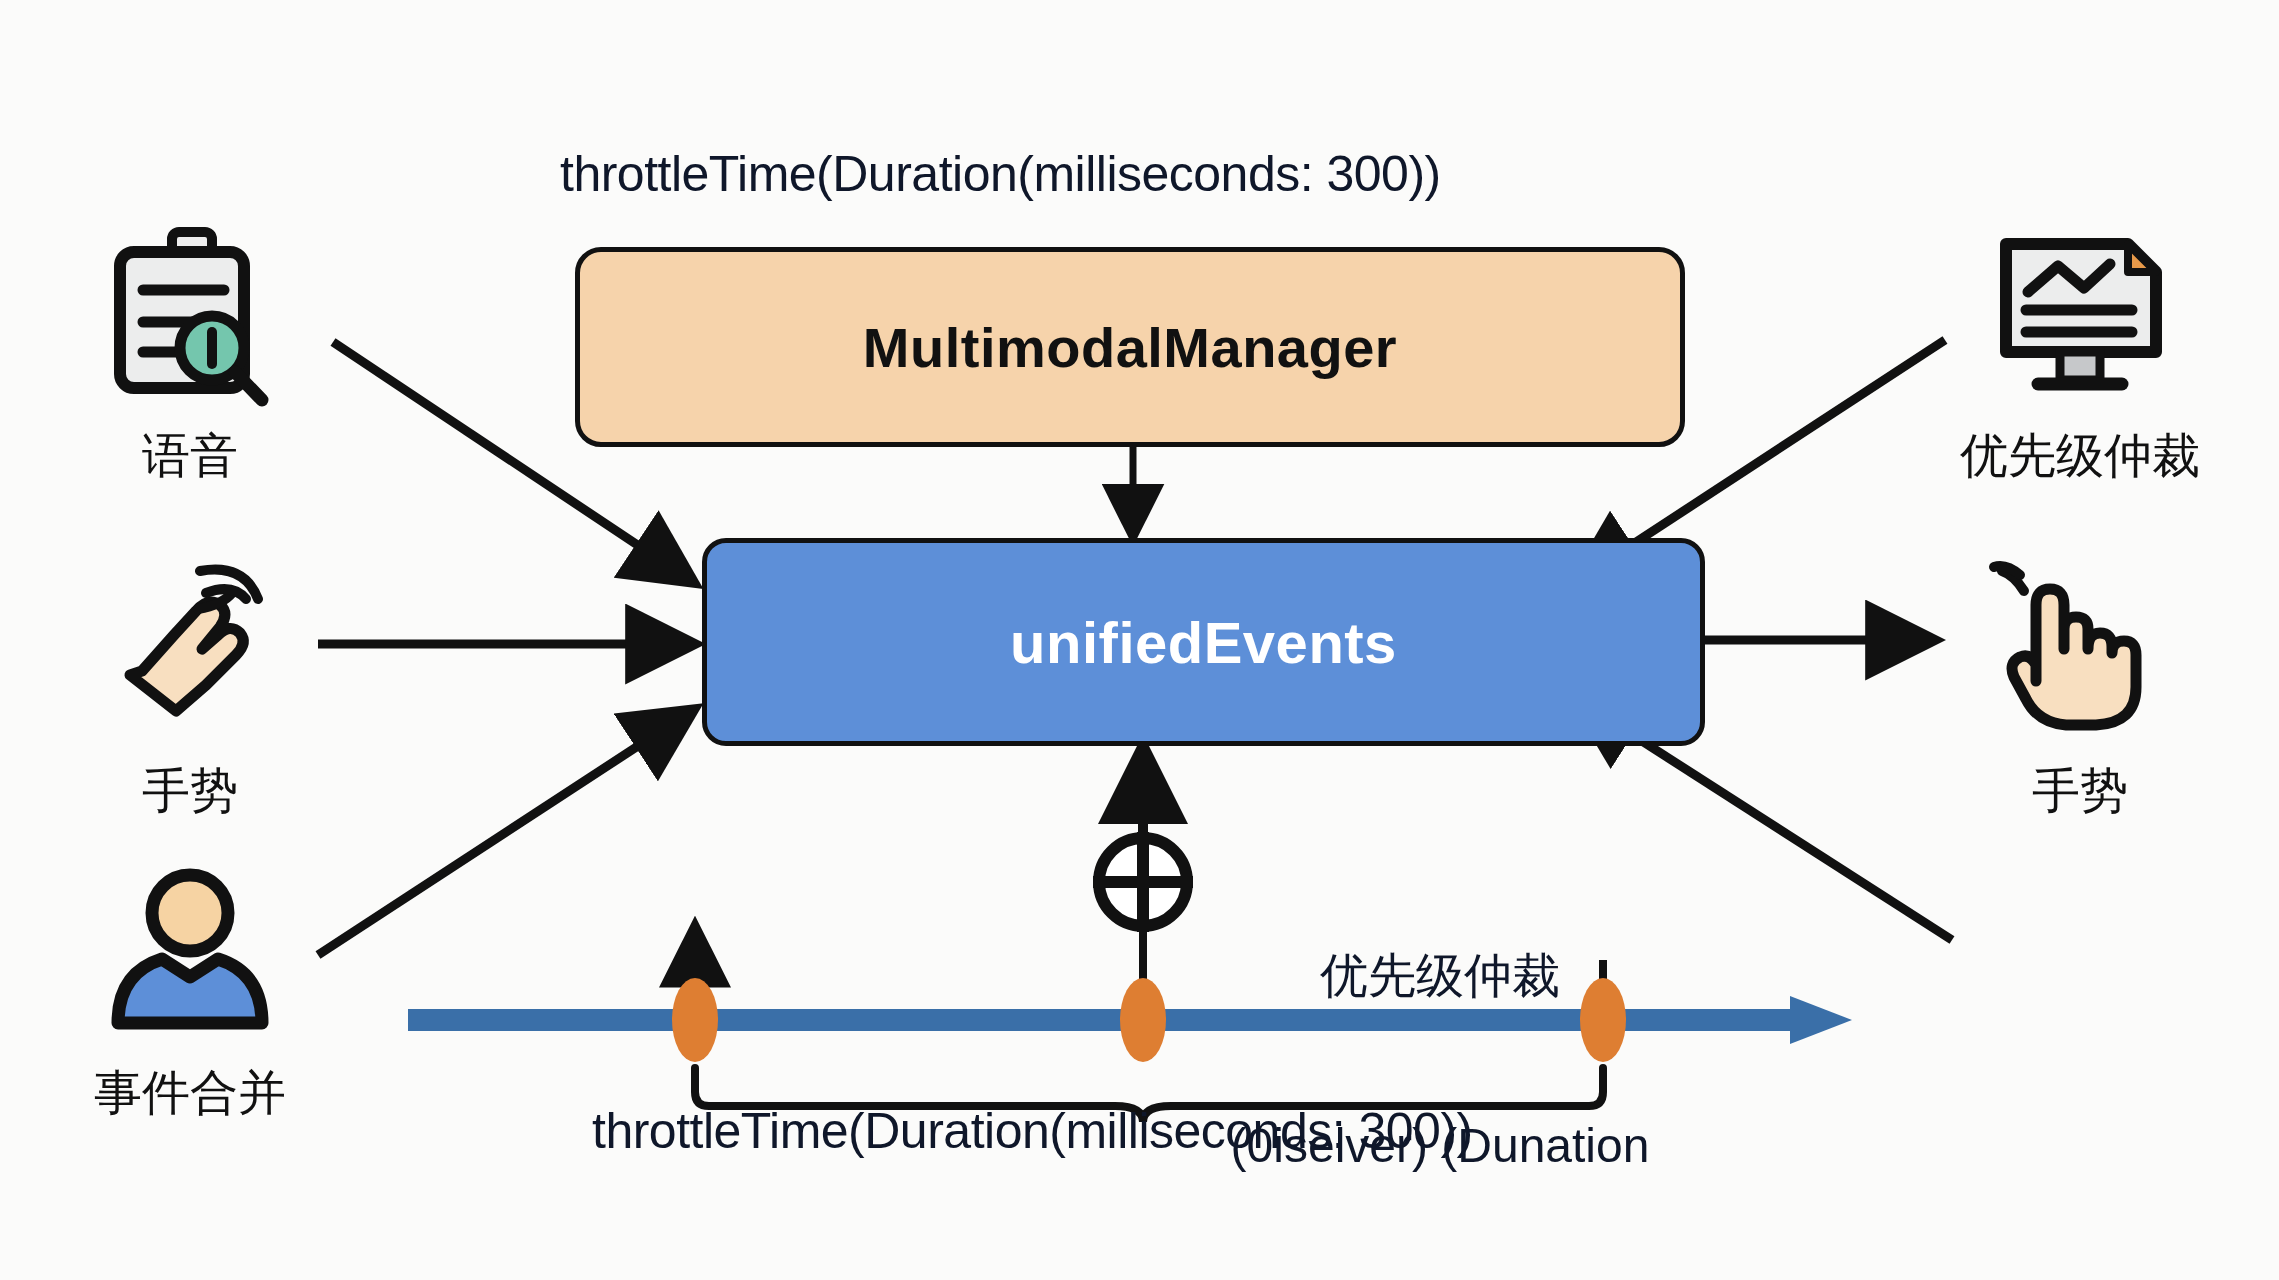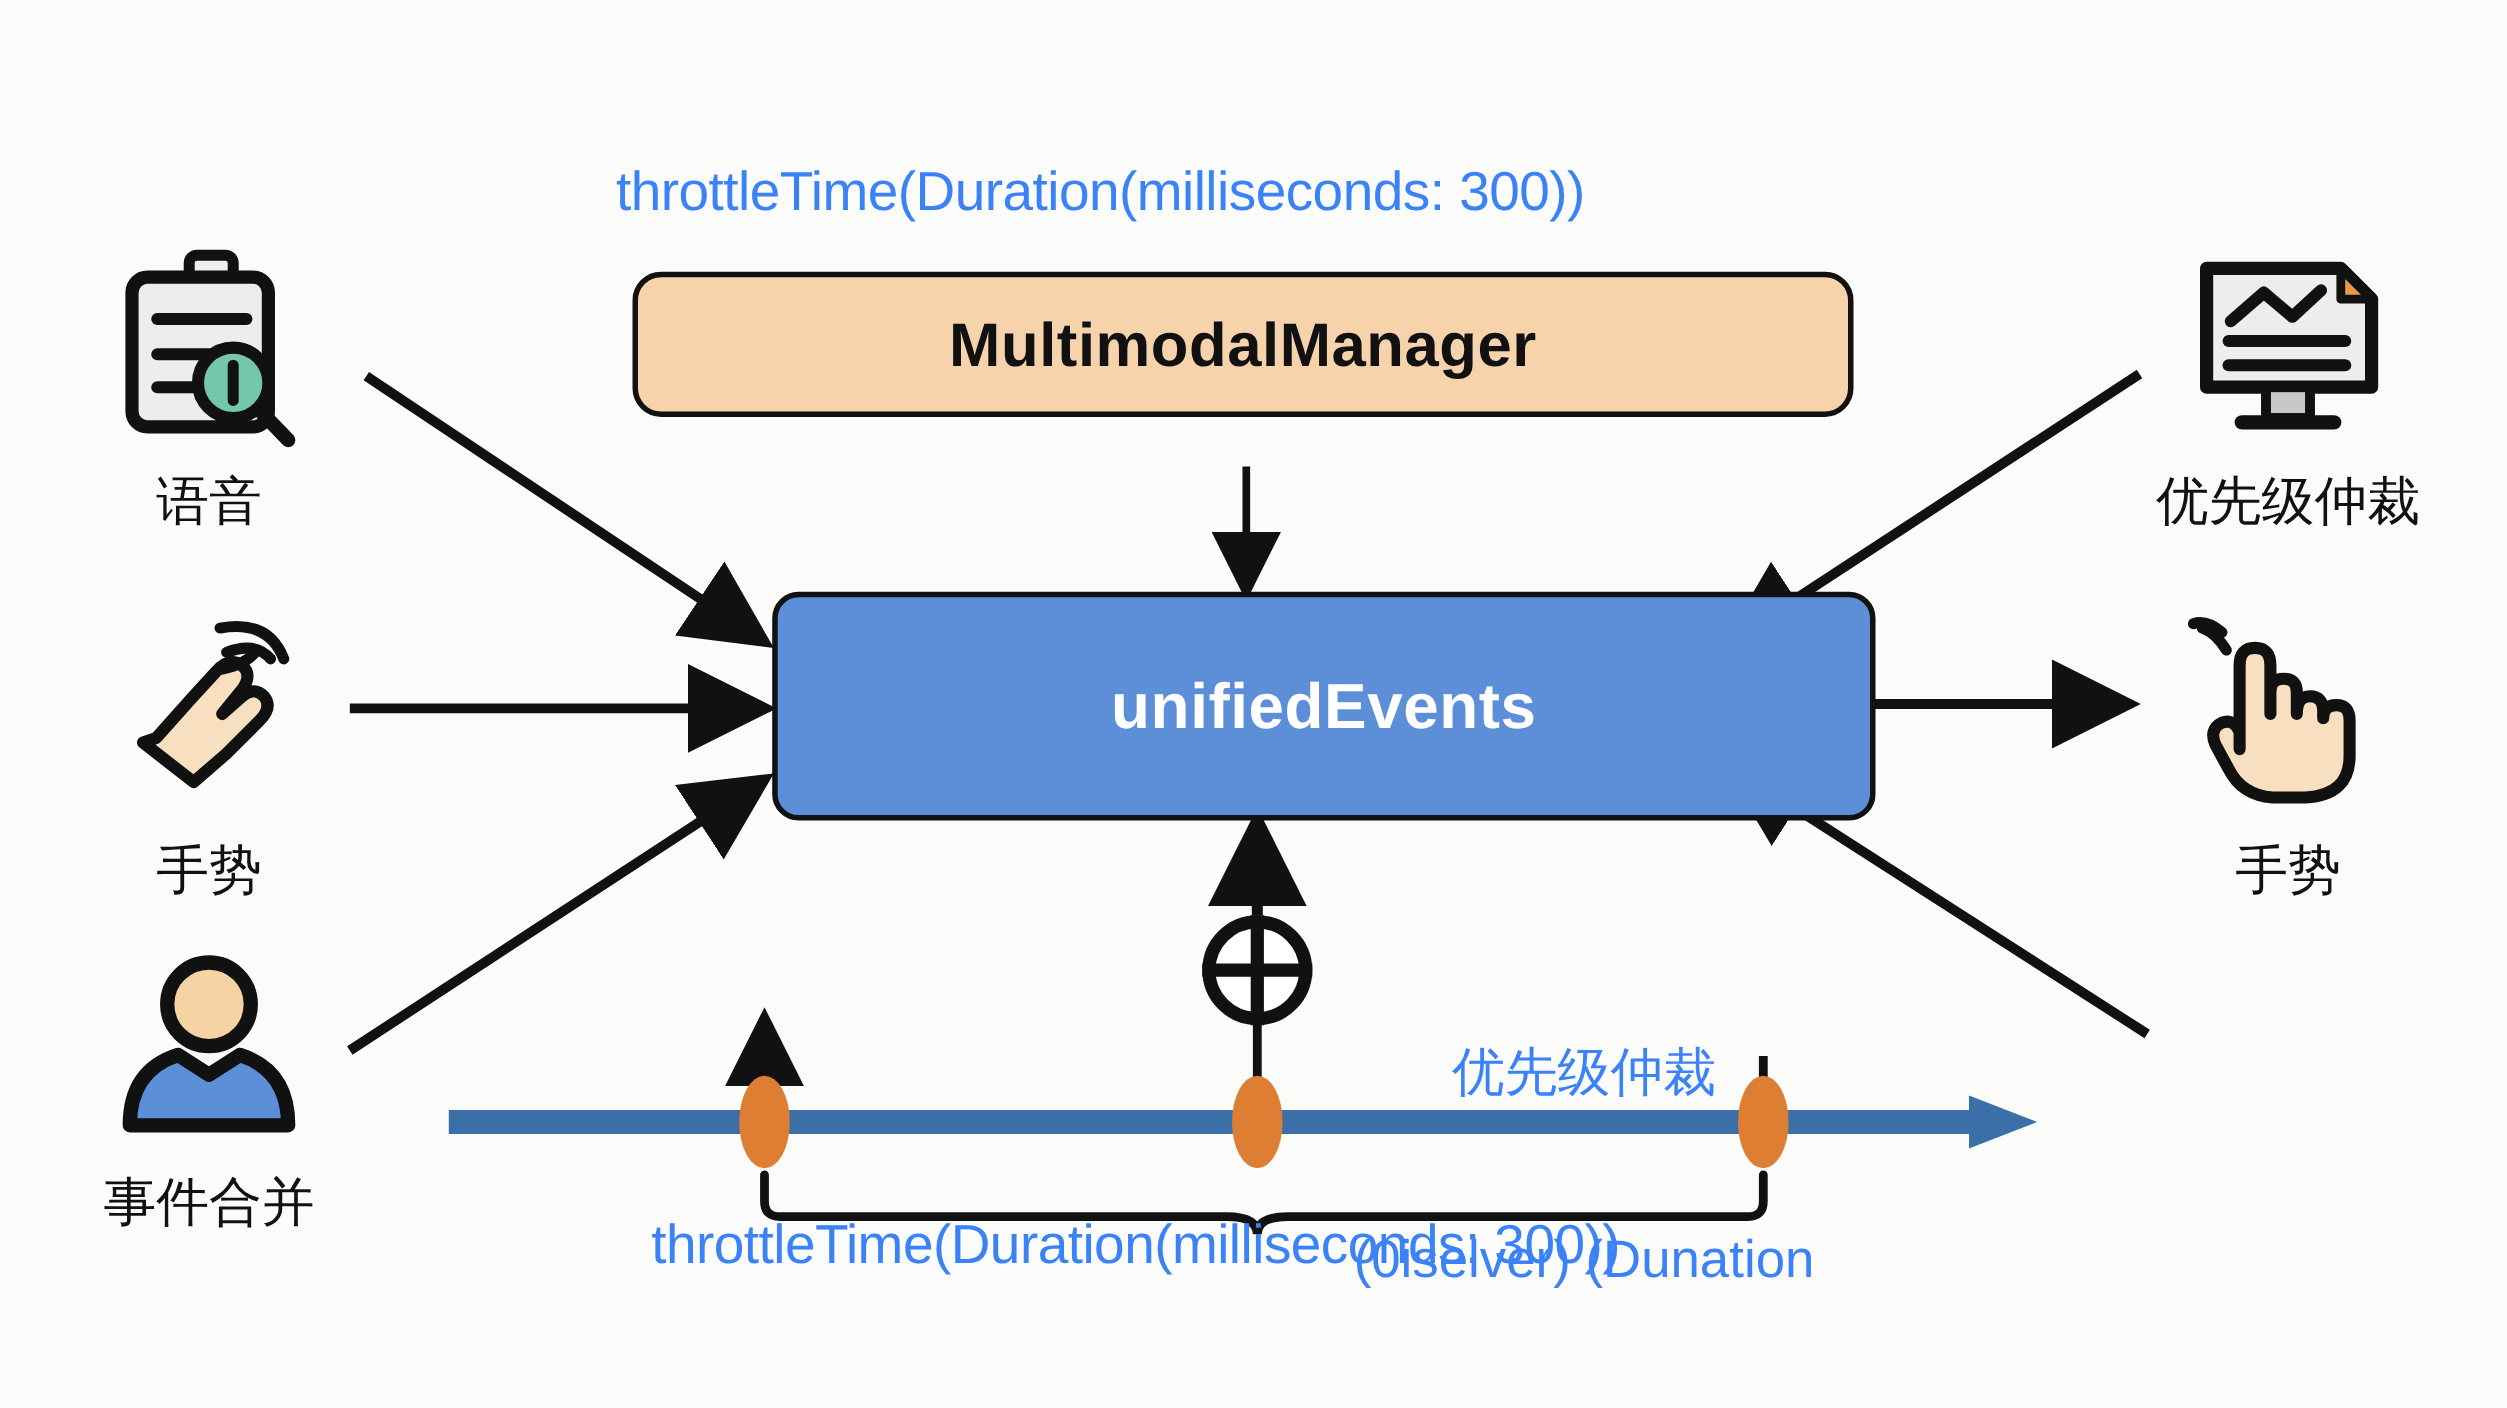--- a/index.html
+++ b/index.html
@@ -32,21 +32,21 @@
     border: 5px solid #111111;
     display: flex;
     align-items: center;
     justify-content: center;
     text-align: center;
   }
   #manager-box {
     left: 575px;
     top: 247px;
     width: 1110px;
-    height: 132px;
+    height: 200px;
     background: #f6d3ab;
     border-radius: 26px;
   }
   #manager-box .box-label {
     font-size: 56px;
     font-weight: bold;
     color: #111111;
     letter-spacing: 0.5px;
   }
   #unified-box {
@@ -59,21 +59,21 @@
   }
   #unified-box .box-label {
     font-size: 58px;
     font-weight: bold;
     color: #ffffff;
     letter-spacing: 0.5px;
   }
   
   .free-text {
     position: absolute;
-    color: #3b82f6;
+    color: #0f172a;
     white-space: pre;
   }
   #top-throttle-label {
     left: 560px;
     top: 145px;
     font-size: 50px;
     letter-spacing: -0.5px;
   }
   #bottom-throttle-label {
     left: 592px;

